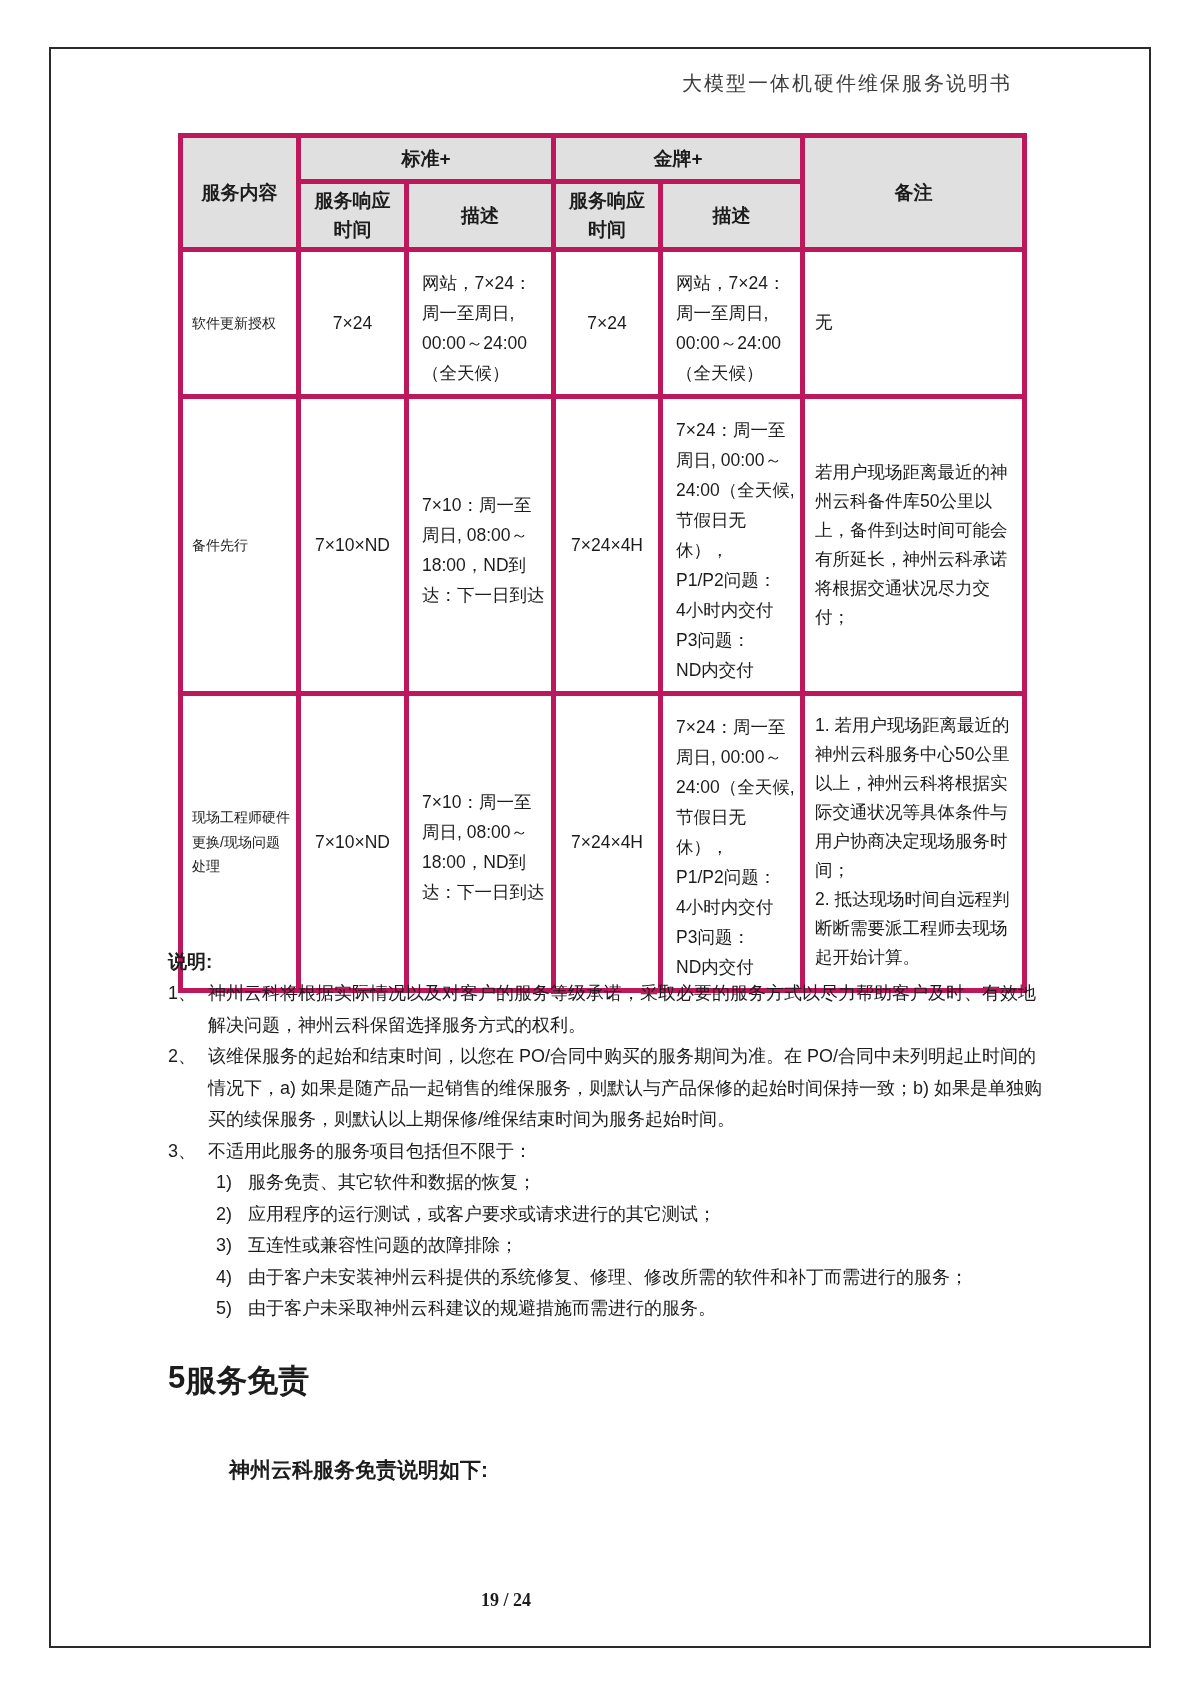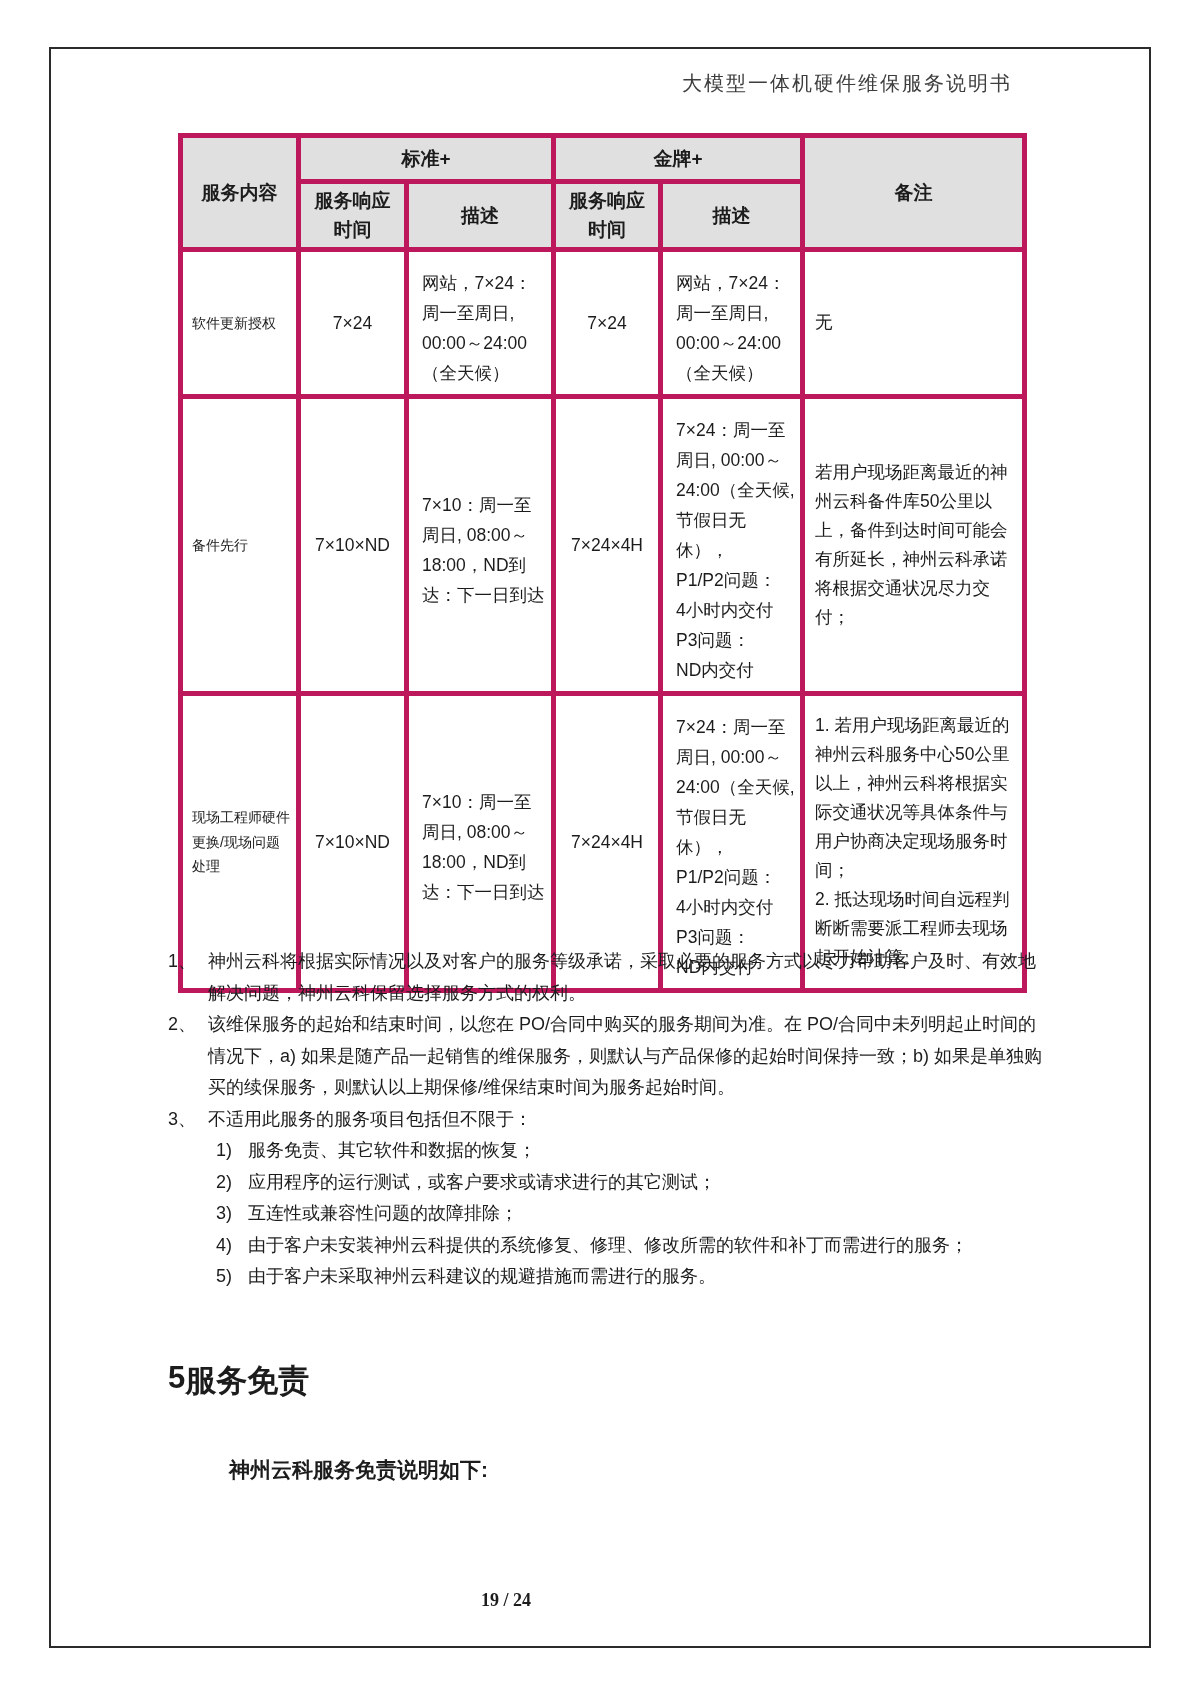--- a/index.html
+++ b/index.html
@@ -116,20 +116,21 @@
 4小时内交付
 P3问题：
 ND内交付</td>
     <td class="cell-remark">1. 若用户现场距离最近的神州云科服务中心50公里以上，神州云科将根据实际交通状况等具体条件与用户协商决定现场服务时间；
 2. 抵达现场时间自远程判断断需要派工程师去现场起开始计算。</td>
   </tr>
 </tbody>
   </table>
 
 <div class="notes">
+  <div class="notes-heading">说明:</div>
   <div class="note-item">
     <span class="note-num">1、</span>
     <span class="note-text">神州云科将根据实际情况以及对客户的服务等级承诺，采取必要的服务方式以尽力帮助客户及时、有效地解决问题，神州云科保留选择服务方式的权利。</span>
   </div>
   <div class="note-item">
     <span class="note-num">2、</span>
     <span class="note-text">该维保服务的起始和结束时间，以您在 PO/合同中购买的服务期间为准。在 PO/合同中未列明起止时间的情况下，a) 如果是随产品一起销售的维保服务，则默认与产品保修的起始时间保持一致；b) 如果是单独购买的续保服务，则默认以上期保修/维保结束时间为服务起始时间。</span>
   </div>
   <div class="note-item">
     <span class="note-num">3、</span>

